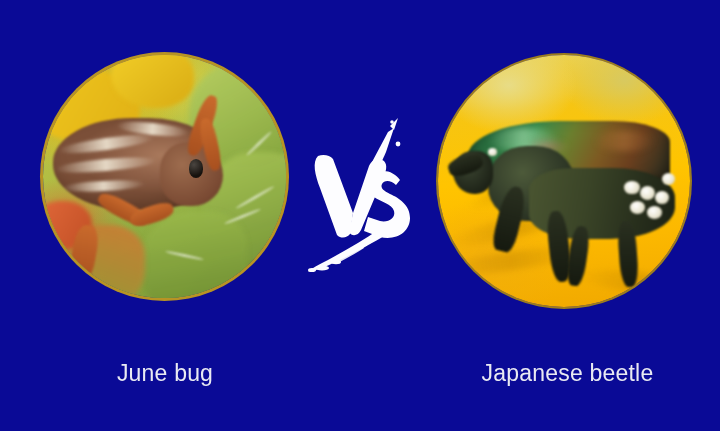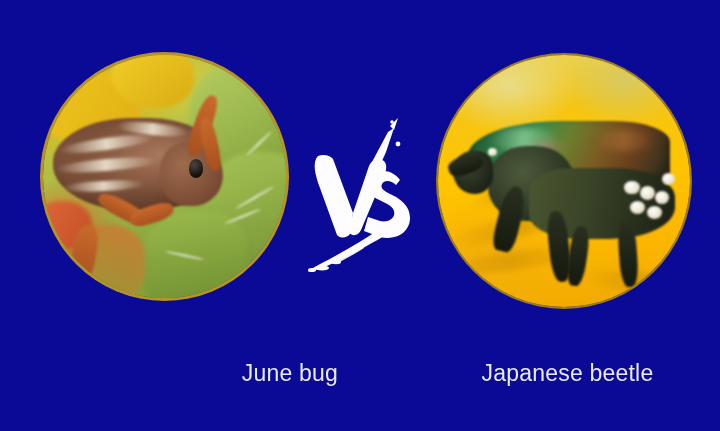--- a/index.html
+++ b/index.html
@@ -215,21 +215,21 @@
     position: absolute;
     top: 360px;
     text-align: center;
     color: #e9eaf2;
     font-size: 23px;
     font-weight: 400;
     letter-spacing: .2px;
     font-family: "Liberation Sans", sans-serif;
     white-space: nowrap;
   }
-  #caption-left  { left: 8px;   width: 330px; text-align: right; }
+  #caption-left  { left: 0;   width: 330px; }
   #caption-right { left: 400px; width: 335px; }
 </style>
 </head>
 <body>
 
 <div id="comparison-card">
 
   <div id="panel-left">
     <div class="photo-circle">
       <div class="photo-inner">

